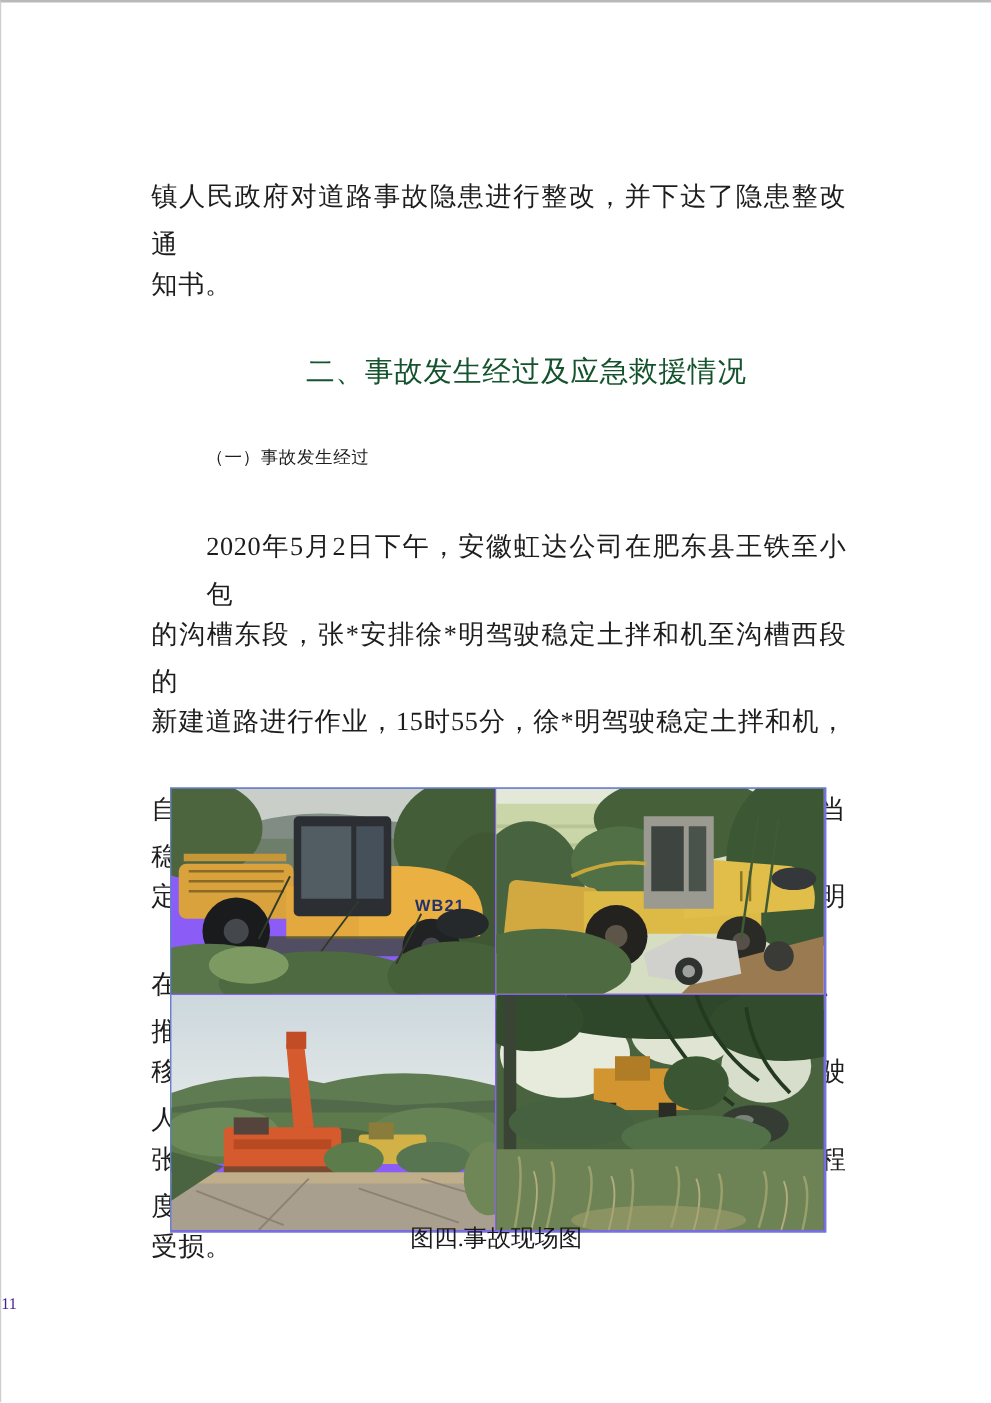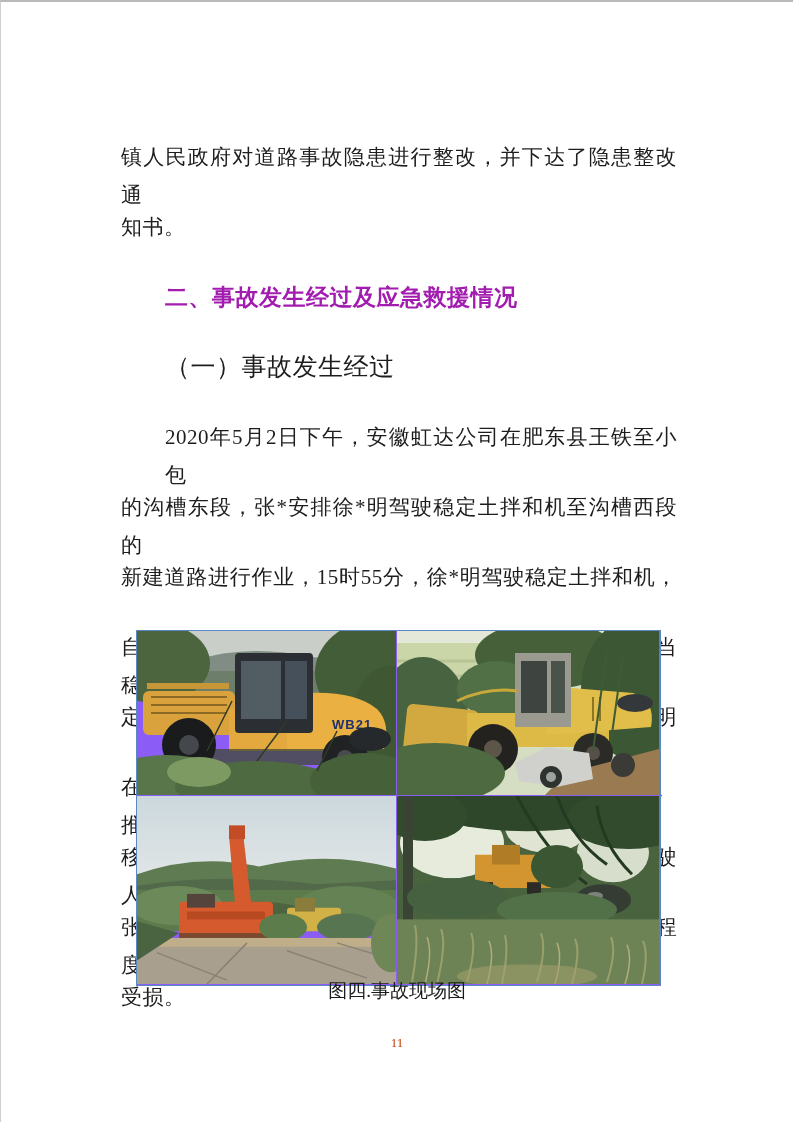--- a/index.html
+++ b/index.html
@@ -17,41 +17,41 @@
   .textcol{position:absolute;left:120px;top:104px;width:556px;}
   .tline{
     font-size:21px;line-height:38px;height:38px;
     letter-spacing:0.5px;
     margin-top:32px;
   }
   .just{text-align:justify;text-align-last:justify;}
   .indent{padding-left:44px;box-sizing:border-box;}
   .h2{
     font-family:"Liberation Sans","DejaVu Sans",sans-serif;
-    font-weight:700;font-size:23px;color:#a21caf;
+    font-weight:400;font-size:23px;color:#14532d;text-align:center;
   }
-  .h3{font-size:25px;}
+  .h3{font-size:14px;}
   .photo-grid{
     position:absolute;left:135px;top:628px;
     width:523px;height:354px;
     border:1px solid #5b87c5;
     display:grid;
     grid-template-columns:259px 262px;
     grid-template-rows:164px 188px;
     gap:1px;background:#8b5cf6;
     box-sizing:content-box;
   }
   .photo-grid svg{display:block;width:100%;height:100%;}
   .caption{
     position:absolute;top:976px;left:0;width:100%;
     text-align:center;font-size:19px;color:#1a1a1a;
   }
   .pagenum{
     position:absolute;top:1033px;left:0;width:100%;
-    text-align:center;font-size:13px;color:#c2410c;
+    font-size:13px;color:#4c1d95;
   }
   .wb21{font-family:"Liberation Sans","DejaVu Sans",sans-serif;font-weight:700;font-size:13px;fill:#20316f;letter-spacing:1px;}
 </style>
 </head>
 <body>
 
 <div class="page">
 
   <div class="textcol">
     <div class="tline just">镇人民政府对道路事故隐患进行整改，并下达了隐患整改通</div>

